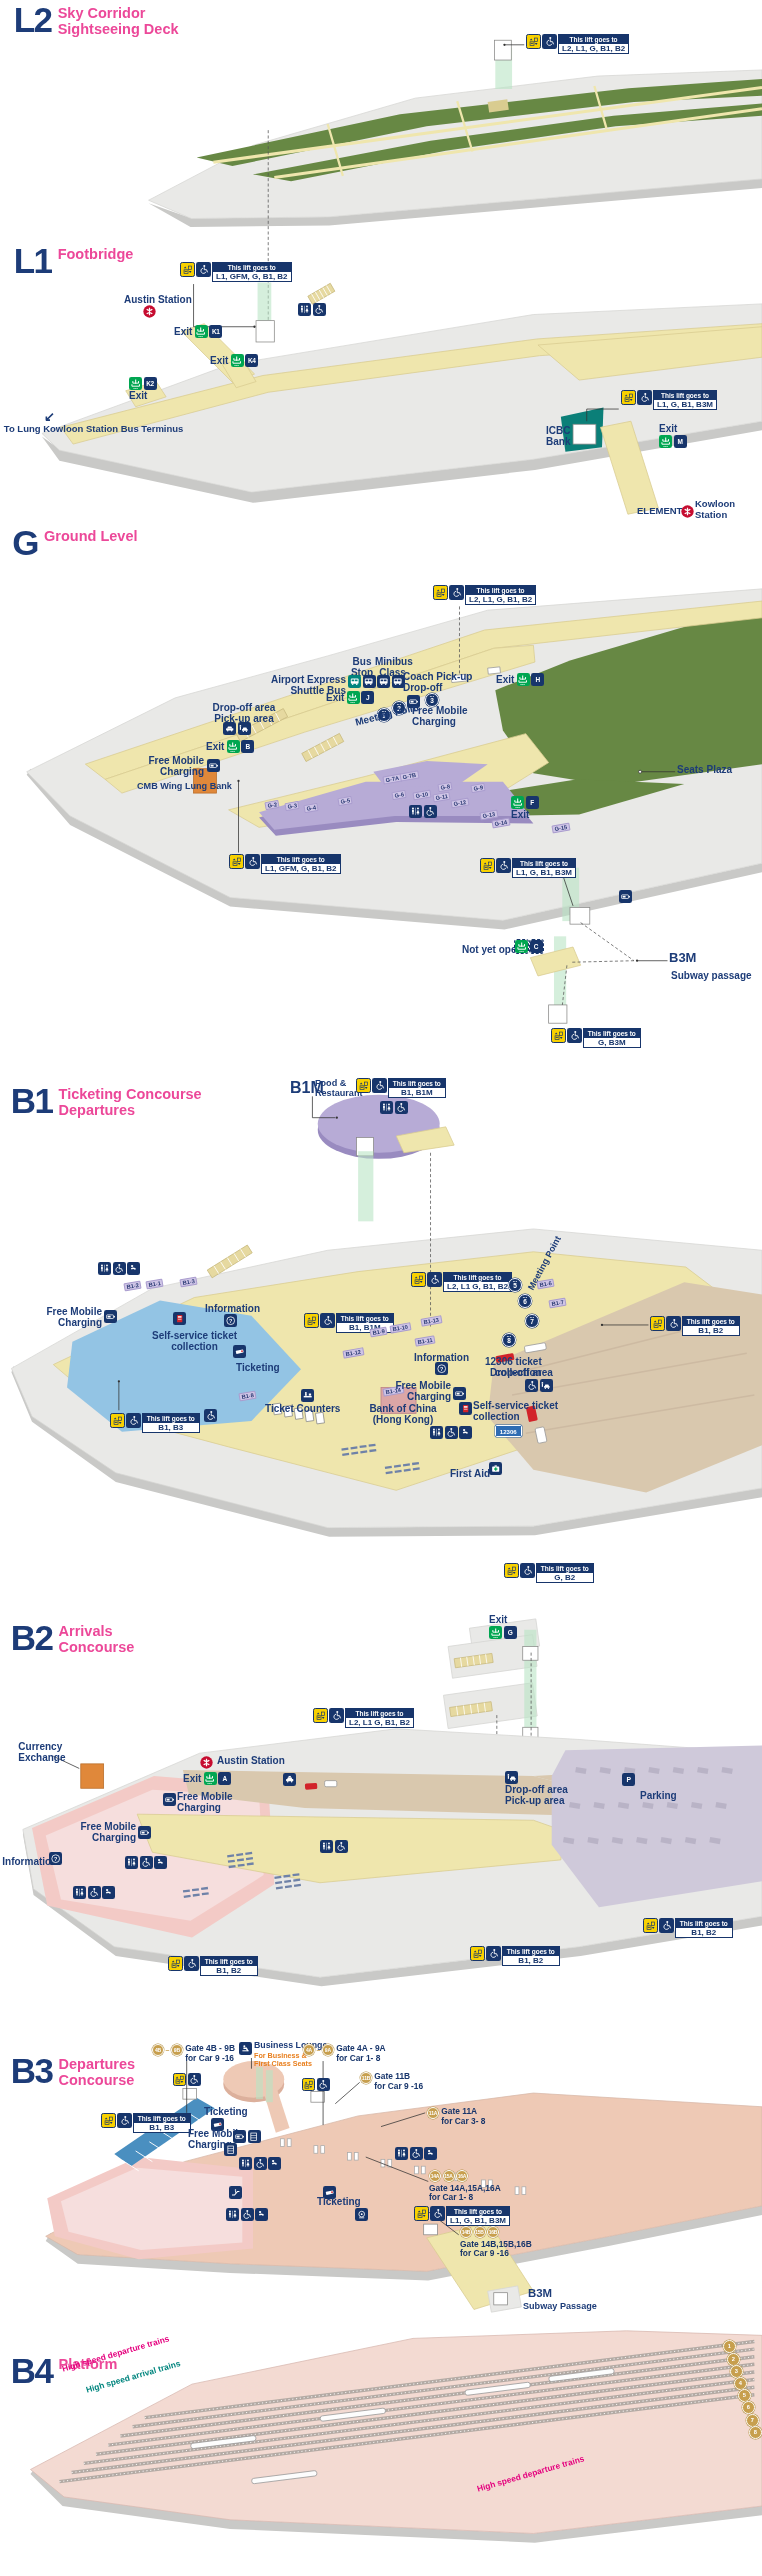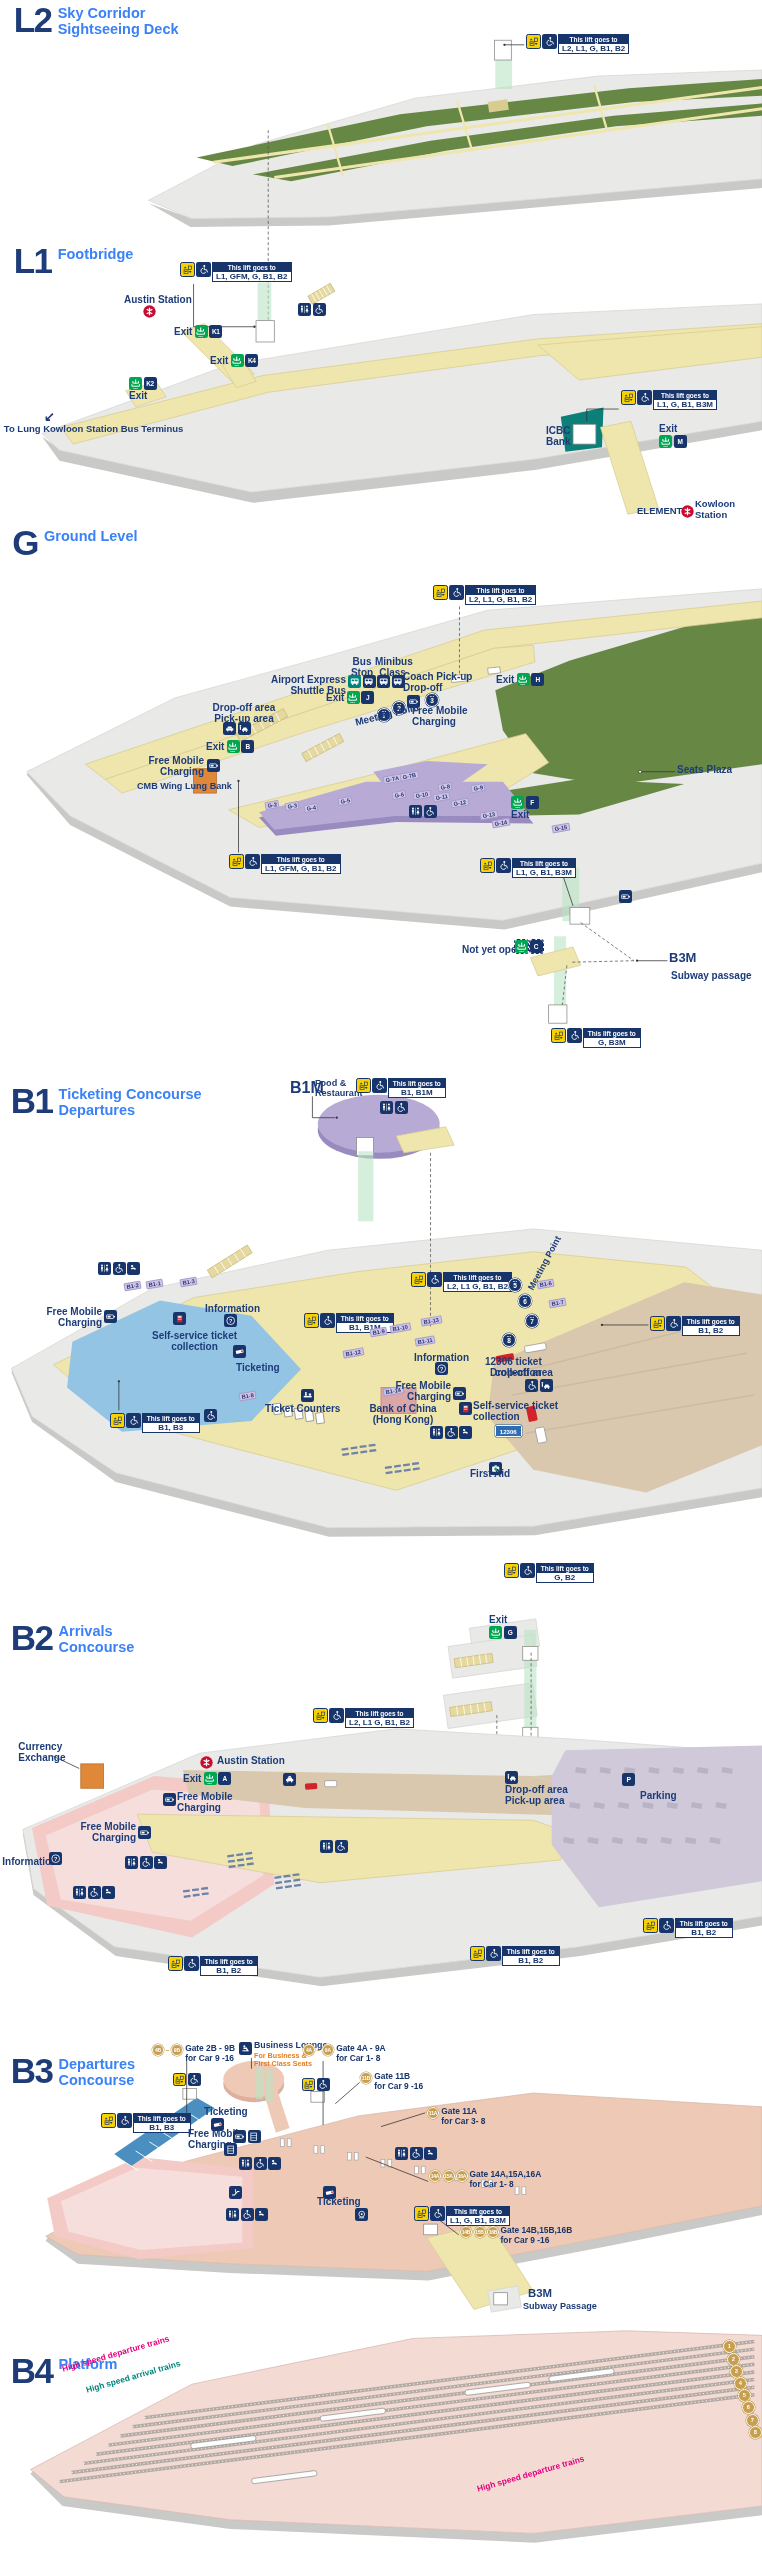--- a/index.html
+++ b/index.html
@@ -16,21 +16,21 @@
   .pink{fill:#f3cac6}
   .park{fill:#cfc9da}
   .salmon{fill:#eec9b5}
   .shaft{fill:#b9e4c4;opacity:.6}
   .liftbox{fill:#fff;stroke:#8a8a88;stroke-width:1}
   .dash{stroke:#555;stroke-width:1;stroke-dasharray:4 3;fill:none}
   .lead{stroke:#333;stroke-width:1;fill:none}
   .lbl{position:absolute;font-weight:700;color:#1d3c78;font-size:10px;line-height:1.12;white-space:pre-line}
   .lvl{position:absolute;display:flex;gap:6.1px;align-items:flex-start}
   .lvl .code{font-size:35px;font-weight:700;color:#1d3c78;line-height:.82;letter-spacing:-1.5px}
-  .lvl .t{font-size:14.5px;font-weight:700;color:#3b82f6;line-height:1.1}
+  .lvl .t{font-size:14.5px;font-weight:700;color:#ec4899;line-height:1.1}
   .chip{display:inline-flex;width:13px;height:13px;border-radius:2.3px;background:#17356b;
         align-items:center;justify-content:center;flex:none;box-sizing:border-box}
   .chip svg{width:11.4px;height:11.4px}
   .chip.green{background:#00a651}
   .chip.teal{background:#00857e}
   .chip.yellow{background:#f8d100;border:0.9px solid #17356b}
   .chip.dashedc{outline:1.1px dashed #17356b;outline-offset:0.8px}
   .chips{position:absolute;display:flex;gap:1.5px}
   .lsign{position:absolute;display:flex;gap:1.5px;align-items:flex-start}
   .lsign .chip{width:14.5px;height:14.5px}
@@ -43,21 +43,21 @@
   .xletter{color:#fff;font-weight:700;font-size:6.5px;letter-spacing:-0.4px}
   .meet{position:absolute;width:12.2px;height:12.2px;border-radius:50%;background:#17356b;border:0.8px solid #fff;
         color:#fff;display:flex;flex-direction:column;align-items:center;justify-content:center;line-height:1;
         box-shadow:0 0 0 0.4px #17356b}
   .meet i{font-style:normal;font-size:3.4px;line-height:2.3px;letter-spacing:0.4px}
   .meet b{font-size:6.5px;line-height:6.1px}
   .shop{position:absolute;font-size:5.7px;font-weight:700;color:#2a3a74;background:#cfc5e6;
         border:0.4px solid #a99cce;padding:0 1.5px;border-radius:1.1px;transform:rotate(-10deg);white-space:nowrap}
   .gate{position:absolute;display:flex;gap:2.3px;align-items:flex-start}
   .gate .txt{font-size:8.4px;font-weight:700;color:#17356b;line-height:1.15;white-space:pre-line}
-  .gate.above{flex-direction:row;gap:1.5px}
+  .gate.above{flex-direction:column;gap:1.5px}
   .gcircs{display:flex;gap:1.5px;align-items:center}
   .gcirc{width:10px;height:10px;border-radius:50%;background:#c79f4e;color:#fff;font-size:5px;font-weight:700;
          display:inline-flex;align-items:center;justify-content:center;border:0.8px solid #fff;
          box-shadow:0 0 0 0.4px #b08d3e;flex:none;letter-spacing:-0.2px}
   .gdash{color:#c79f4e;font-weight:700;font-size:6.9px;line-height:10px}
   .pbadge{position:absolute;width:10.7px;height:10.7px;border-radius:50%;background:#c79f4e;border:0.8px solid #fff;
           box-shadow:0 0 0 0.4px #b08d3e;color:#fff;font-size:5.7px;font-weight:700;display:flex;
           align-items:center;justify-content:center}
   .s12306{position:absolute;background:#2f6cb3;color:#fff;font-size:6.1px;font-weight:700;padding:1.5px 3.8px;
           border-radius:1.5px;border:0.8px solid #fff;box-shadow:0 0 0 0.4px #245a99}
@@ -1142,21 +1142,21 @@
       <div class="chips" style="position: absolute; left: 489px; top: 1462px;">
         <span class="chip">
           <svg viewBox="0 0 20 20" fill="#fff">
             <rect x="3.8" y="6" width="12.4" height="9.4" rx="1.2" fill="#fff"></rect>
             <rect x="8" y="4.2" width="4" height="2.2" fill="#fff"></rect>
             <rect x="9" y="7.6" width="2.2" height="6" fill="#00a651"></rect>
             <rect x="7.1" y="9.5" width="6" height="2.2" fill="#00a651"></rect>
           </svg>
         </span>
       </div>
-      <div class="lbl" style="position: absolute; left: 450px; top: 1468px; margin-left: 20px;">First Aid</div>
+      <div class="lbl" style="position: absolute; left: 450px; top: 1468px;">First Aid</div>
       <div class="lbl" style="position: absolute; left: 490px; top: 1367px;">Drop-off area</div>
       <div class="chips" style="position: absolute; left: 525px; top: 1379px;">
         <span class="chip">
           <svg viewBox="0 0 20 20" fill="#fff">
             <circle cx="11" cy="3.6" r="1.8"></circle>
             <path d="M11,5.6 L11,10 L15,10 L16.8,14.6" stroke="#fff" stroke-width="1.6" fill="none"></path>
             <path d="M8.8,7.4 A4.6,4.6 0 1 0 14,13.6" stroke="#fff" stroke-width="1.5" fill="none"></path>
           </svg>
         </span>
         <span class="chip">
@@ -1526,21 +1526,21 @@
           <div class="t">Departures</div>
           <div class="t">Concourse</div>
         </div>
       </div>
       <div class="gate" style="position: absolute; left: 152px; top: 2044px;">
         <div class="gcircs">
           <span class="gcirc">4B</span>
           <span class="gdash">–</span>
           <span class="gcirc">9B</span>
         </div>
-        <div class="txt">Gate 2B - 9B
+        <div class="txt">Gate 4B - 9B
 for Car 9 -16</div>
       </div>
       <div class="chips" style="position: absolute; left: 239px; top: 2042px;">
         <span class="chip">
           <svg viewBox="0 0 20 20" fill="#fff">
             <circle cx="7.6" cy="5.6" r="1.8"></circle>
             <path d="M6,8 l6,0 2.6,5 -2,1.4 -2.2,-4 -4.4,0 z"></path>
             <rect x="4.2" y="12.8" width="11" height="1.8"></rect>
           </svg>
         </span>

